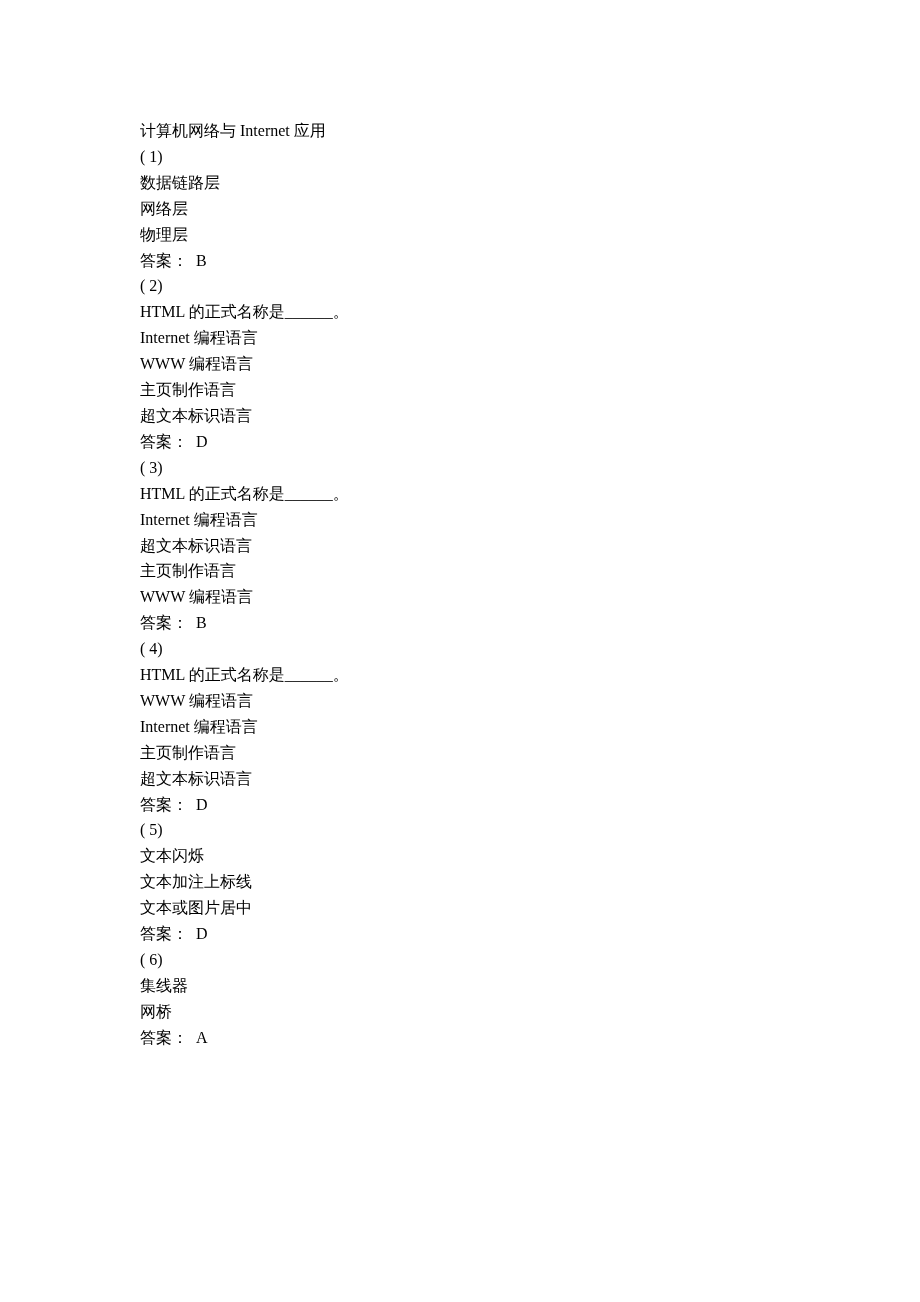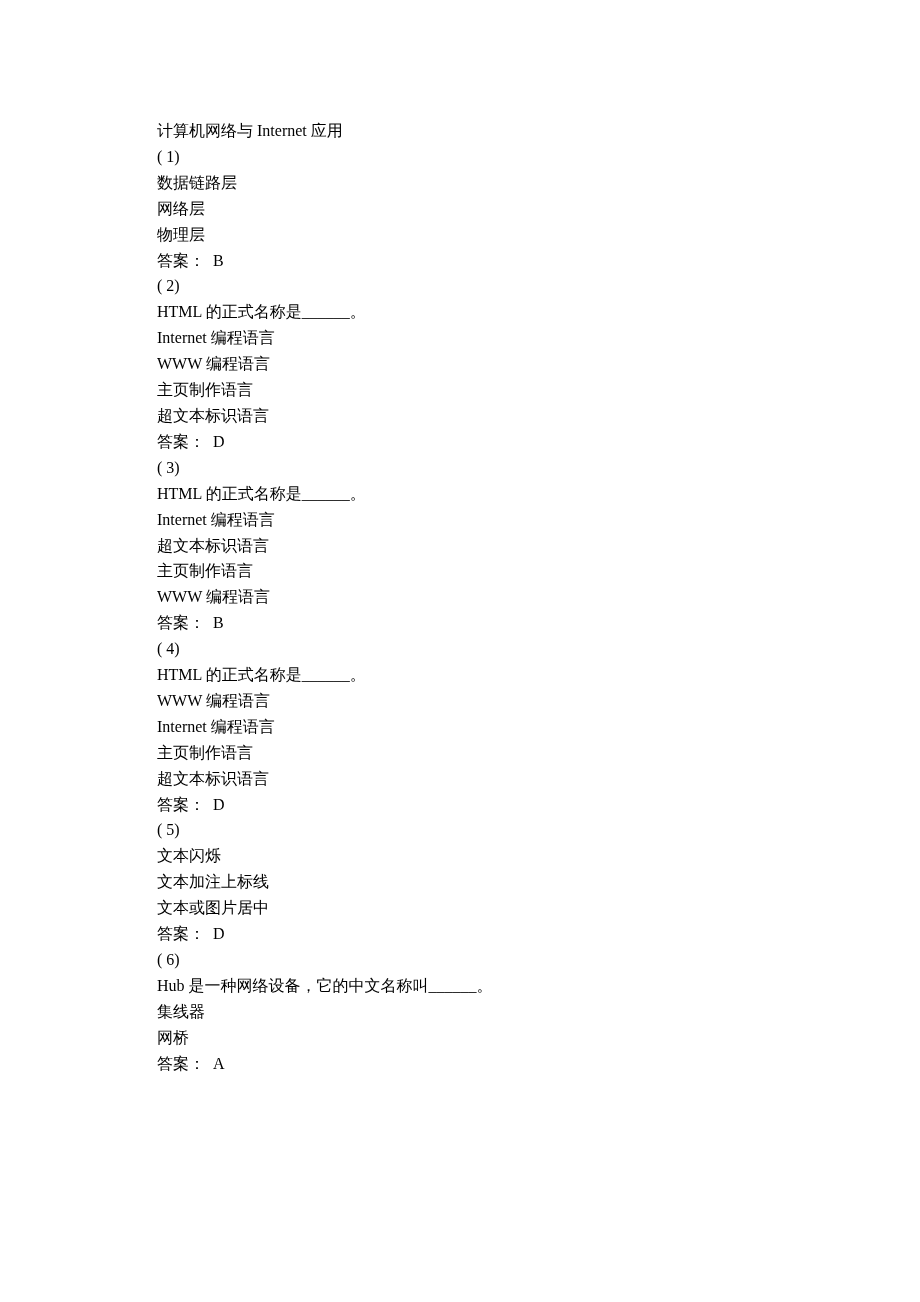--- a/index.html
+++ b/index.html
@@ -10,21 +10,20 @@
     width: 920px;
   }
   .page {
     padding: 118px 140px 80px 140px;
     font-size: 16px;
     line-height: 1.62;
     color: #000000;
   }
   .line {
     white-space: pre-wrap;
-    margin-left: 17px;
   }
 </style>
 </head>
 <body>
 
 <div class="page">
   <div class="line">计算机网络与 Internet 应用</div>
 
   <div class="line">( 1)</div>
   <div class="line">数据链路层</div>
@@ -56,17 +55,16 @@
   <div class="line">超文本标识语言</div>
   <div class="line">答案：  D</div>
 
   <div class="line">( 5)</div>
   <div class="line">文本闪烁</div>
   <div class="line">文本加注上标线</div>
   <div class="line">文本或图片居中</div>
   <div class="line">答案：  D</div>
 
   <div class="line">( 6)</div>
-  <div class="line">Hub 是一种网络设备，它的中文名称叫______。</div>
   <div class="line">集线器</div>
   <div class="line">网桥</div>
   <div class="line">答案：  A</div>
 </div>
 
 </body></html>

